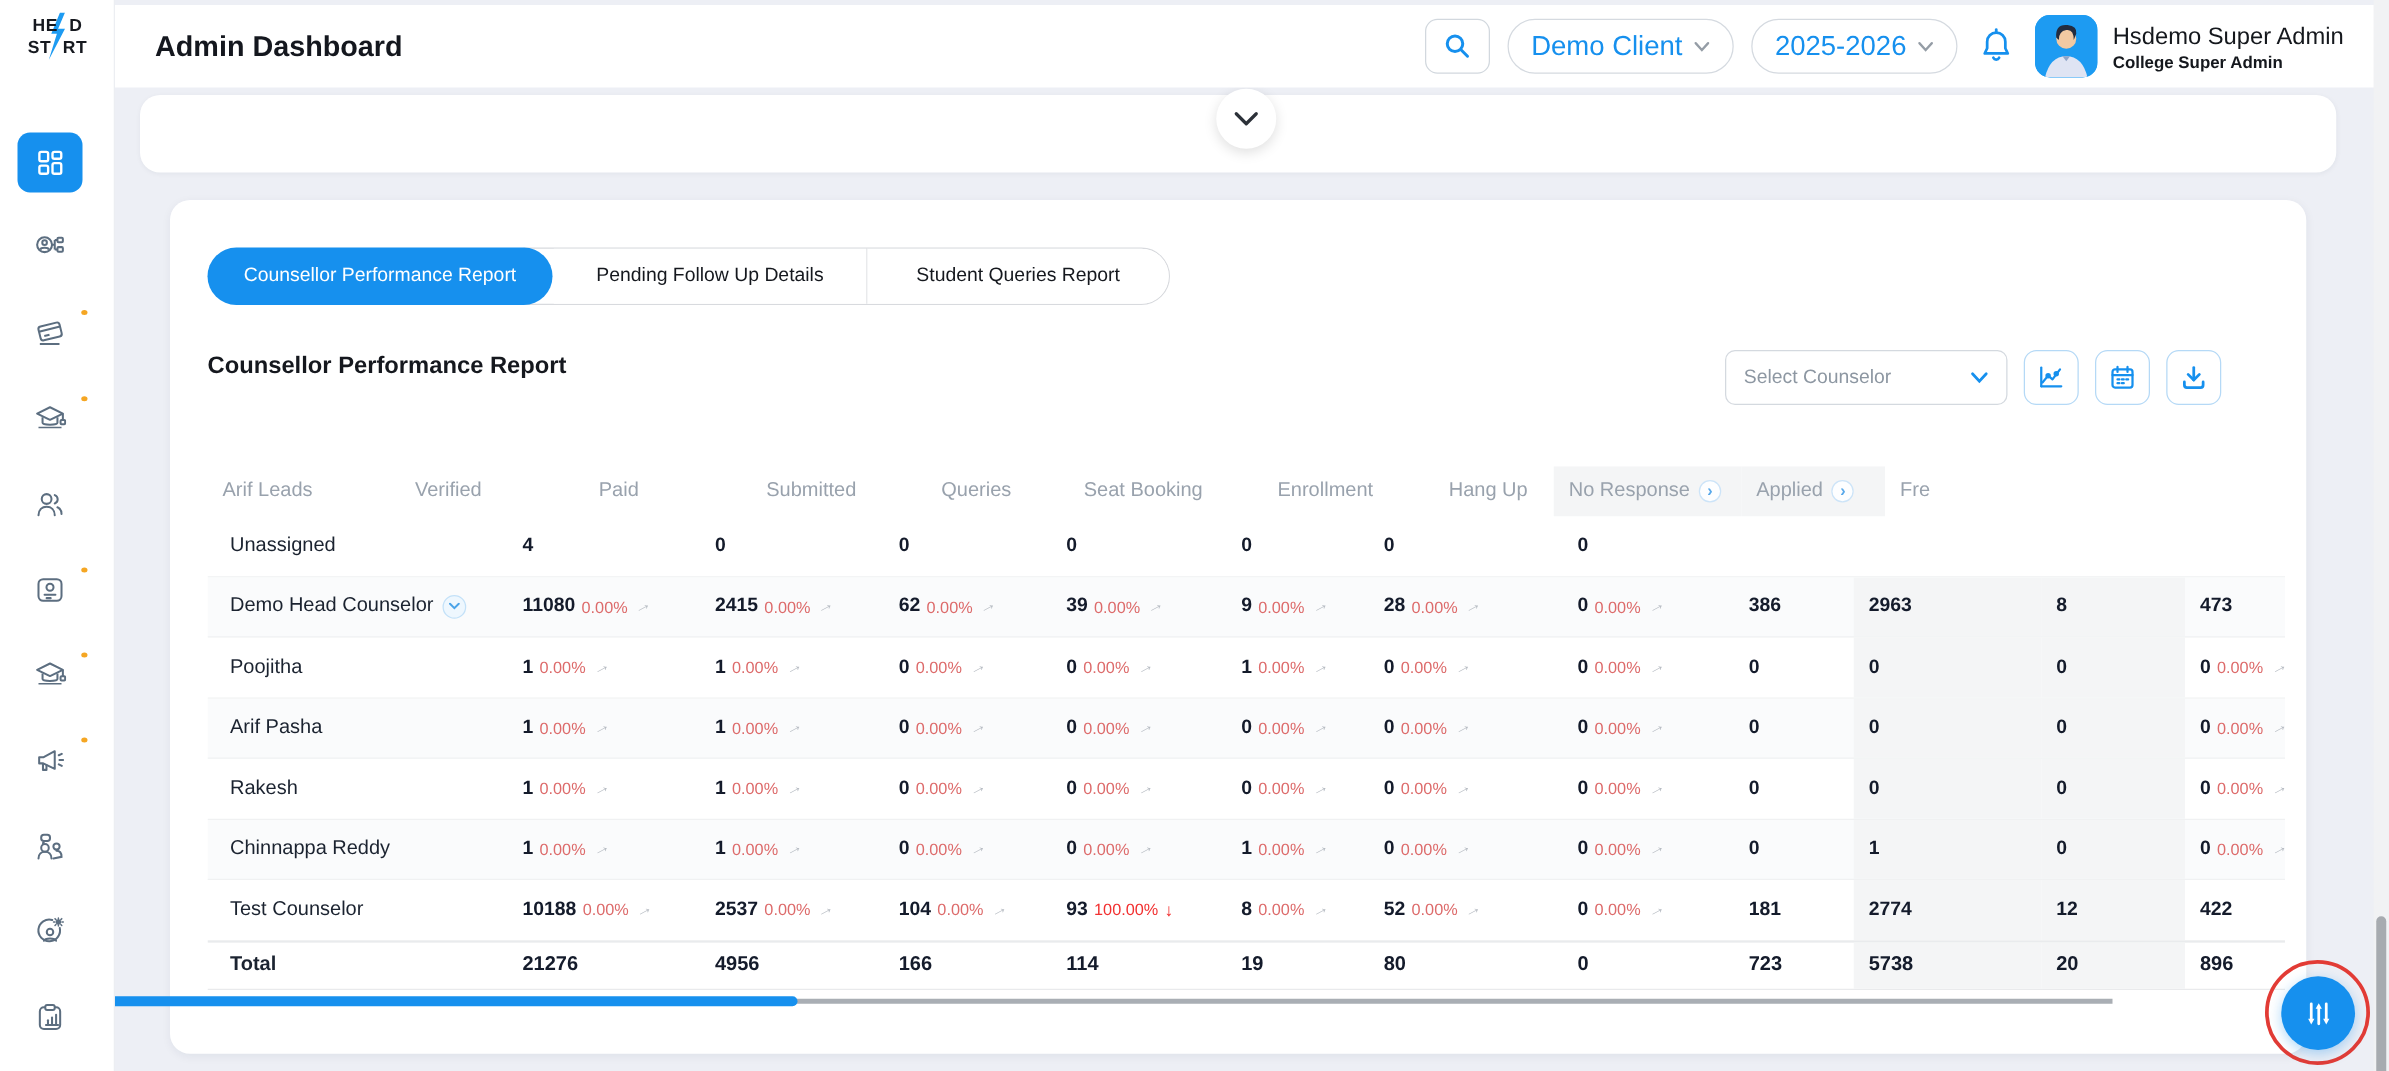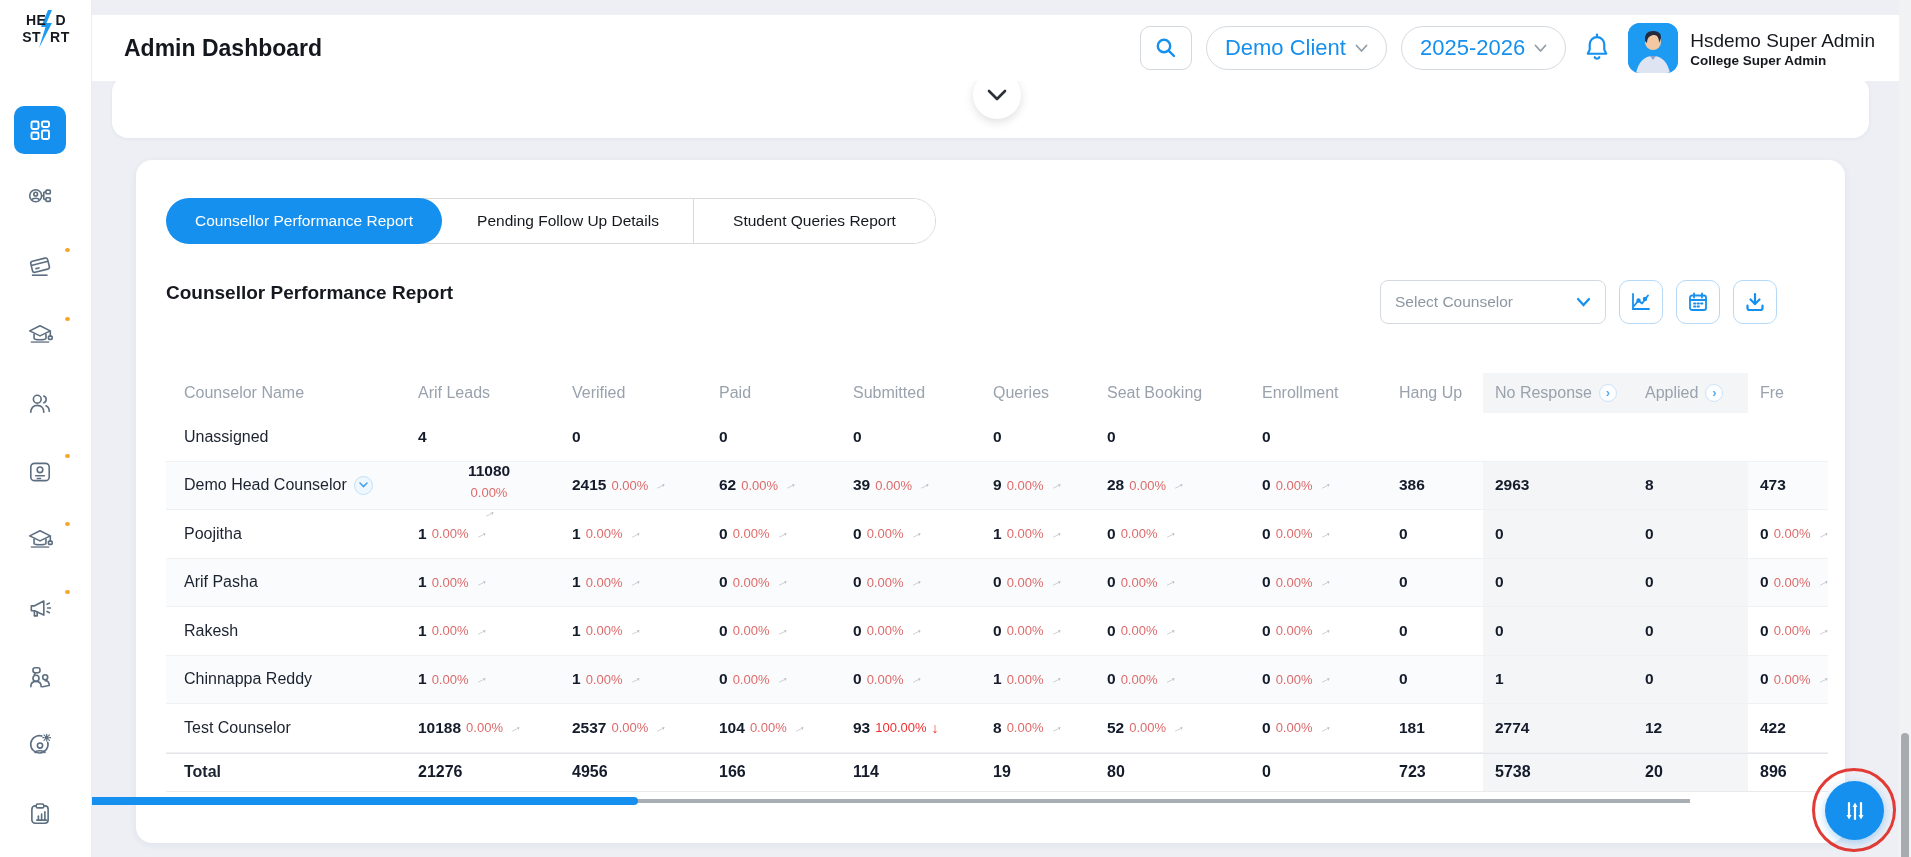--- a/index.html
+++ b/index.html
@@ -17,21 +17,21 @@
   .nav-item { position:absolute; left:16px; width:60px; height:48px; display:flex;
               align-items:center; justify-content:flex-start; cursor:pointer; }
   .nav-item svg { margin-left:11px; }
   .nav-item.active { left:14px; width:52px; background:#1690ee; border-radius:10px;
                      justify-content:center; }
   .nav-item.active svg { margin-left:0; }
   .dot { position:absolute; right:-14px; top:8px; width:5px; height:4px; background:#f5a623;
          border-radius:50%; }
 
   
-  .topbar { position:absolute; left:92px; top:15px; width:1807px; height:66px; background:#fff; z-index:20;
+  .topbar { position:absolute; left:92px; top:4px; width:1807px; height:66px; background:#fff; z-index:20;
             display:flex; align-items:center; }
   .page-title { margin-left:32px; font-size:23px; font-weight:800; color:#14171e; }
   .top-right { margin-left:auto; margin-right:24px; display:flex; align-items:center; gap:14px; }
   .icon-sq { width:52px; height:44px; border:1px solid #d2d8de; border-radius:10px; background:#fff;
              display:flex; align-items:center; justify-content:center; cursor:pointer; }
   .pill { height:44px; border:1px solid #d5dae0; border-radius:22px; background:#fff; padding:0 18px;
           display:flex; align-items:center; gap:9px; font-size:22px; color:#1690ee; cursor:pointer; }
   .bell { width:34px; display:flex; justify-content:center; cursor:pointer; }
   .userbox { display:flex; align-items:center; gap:12px; cursor:pointer; }
   .avatar { width:50px; height:50px; border-radius:12px; overflow:hidden; background:#1d9bf2; }
@@ -328,23 +328,20 @@
       <svg width="22" height="22" viewBox="0 0 22 22" fill="none" stroke="#1690ee" stroke-width="2.2" stroke-linecap="round" stroke-linejoin="round">
         <line x1="11" y1="3" x2="11" y2="13"></line>
           <polyline points="6.5,8.5 11,13 15.5,8.5"></polyline>
         <path d="M3.5 14.5 v2.5 a2 2 0 0 0 2 2 h11 a2 2 0 0 0 2-2 v-2.5"></path>
       </svg>
     </div>
   </div>
 
   <div class="table-wrap">
     <div class="t-head" id="t-head">
-        <div class="hcell namecol" style="width: 240px;">
-          <span>Counselor Name</span>
-        </div>
         <div class="hcell" style="width: 154px;">
           <span>Arif Leads</span>
         </div>
         <div class="hcell" style="width: 147px;">
           <span>Verified</span>
         </div>
         <div class="hcell" style="width: 134px;">
           <span>Paid</span>
         </div>
         <div class="hcell" style="width: 140px;">
@@ -407,21 +404,21 @@
         </div>
         <div class="trow stripe">
           <div class="tcell namecol" style="width: 240px;">
             <span>Demo Head Counselor</span>
             <span class="expander">
               <svg width="9" height="6" viewBox="0 0 9 6" fill="none" stroke="#4aa3e8" stroke-width="1.6" stroke-linecap="round">
                 <polyline points="1,1 4.5,4.5 8,1"></polyline>
               </svg>
             </span>
           </div>
-          <div class="tcell" style="width: 154px; flex-direction: column;">
+          <div class="tcell" style="width: 154px;">
             <span class="v">11080</span>
             <span class="pct">0.00%</span>
             <span class="tr-arrow">→</span>
           </div>
           <div class="tcell" style="width: 147px;">
             <span class="v">2415</span>
             <span class="pct">0.00%</span>
             <span class="tr-arrow">→</span>
           </div>
           <div class="tcell" style="width: 134px;">

